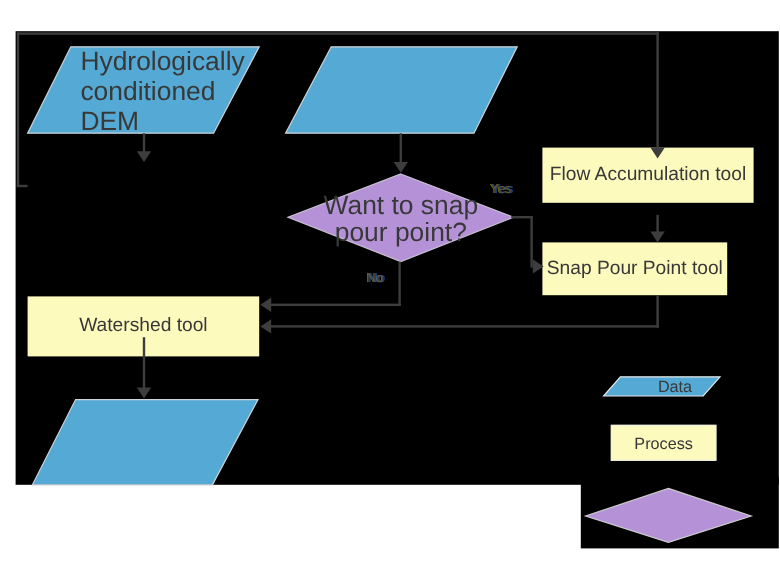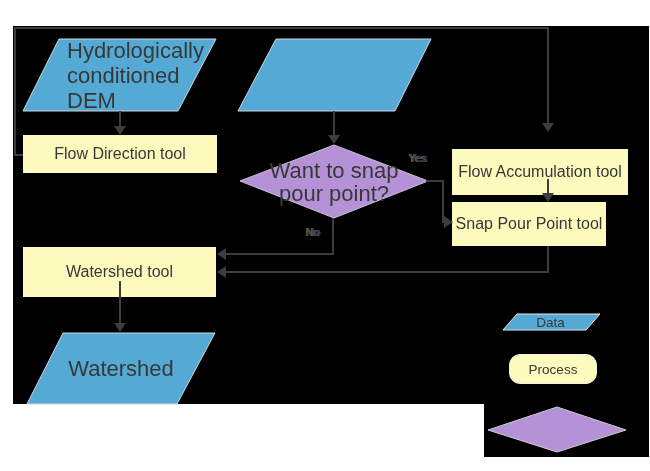--- a/index.html
+++ b/index.html
@@ -37,43 +37,39 @@
 
   <svg id="shapes" width="650" height="471" viewBox="0 0 650 471">
     <polygon points="59,39 216,39 178,111 23,111" fill="#55aad5" stroke="#cdd4d9" stroke-width="1"></polygon>
     <polygon points="276,39 431,39 395,111 238,111" fill="#55aad5" stroke="#cdd4d9" stroke-width="1"></polygon>
     <polygon points="63,333 215,333 177,404 27,404" fill="#55aad5" stroke="#cdd4d9" stroke-width="1"></polygon>
     <polygon points="334,145 428,181 334,218 240,181" fill="#b592d8" stroke="#c9c2d2" stroke-width="1"></polygon>
     <polygon points="517,314 600,314 586,330 503,330" fill="#55aad5" stroke="#e3e6e8" stroke-width="1"></polygon>
     <polygon points="557,407 626,430 557,452 488,430" fill="#b592d8" stroke="#cccccc" stroke-width="1"></polygon>
   </svg>
 
-  <div class="rectnode" style="left:23px;top:135px;width:194px;height:38px;">
-    <span style="color:#383838;font-size:16px;">Flow Direction tool</span>
-  </div>
-  <div class="rectnode" style="left:452px;top:149px;width:176px;height:46px;">
+  <div class="rectnode" style="left:452px;top:123px;width:176px;height:46px;">
     <span style="color:#383838;font-size:16px;">Flow Accumulation tool</span>
   </div>
   <div class="rectnode" style="left:452px;top:202px;width:154px;height:44px;">
     <span style="color:#383838;font-size:16px;">Snap Pour Point tool</span>
   </div>
   <div class="rectnode" style="left:23px;top:231px;width:193px;height:50px;margin-top:16px;">
     <span style="color:#383838;font-size:16px;">Watershed tool</span>
   </div>
-  <div class="rectnode legend-process" style="left:509px;top:354px;width:88px;height:30px;border-radius:11px;">
+  <div class="rectnode legend-process" style="left:509px;top:354px;width:88px;height:30px;">
     <span style="color:#383838;font-size:13.5px;">Process</span>
   </div>
 
   <div class="label dem-align" style="left:23px;top:39px;width:193px;height:72px;">Hydrologically
 conditioned
 DEM</div>
   <div class="label" style="left:240px;top:145px;width:188px;height:73px;">Want to snap
 pour point?</div>
-  <div class="label" style="left:27px;top:333px;width:188px;height:71px;">Watershed</div>
-  <div class="label small" style="left:498px;top:314px;width:105px;height:17px;text-align:center;">Data</div>
+  <div class="label small" style="left:510px;top:314px;width:105px;height:17px;text-align:center;">Data</div>
 
   <span class="branch-label" style="left:409px;top:152px;">Yes</span>
   <span class="branch-label" style="left:306px;top:226px;">No</span>
 
   <div class="line" style="left:119px;top:111px;width:2px;height:17px;"></div>
   <div class="arrow down" style="left:114px;top:126px;"></div>
 
   <div class="line" style="left:333px;top:111px;width:2px;height:26px;"></div>
   <div class="arrow down" style="left:328px;top:135px;"></div>
 

